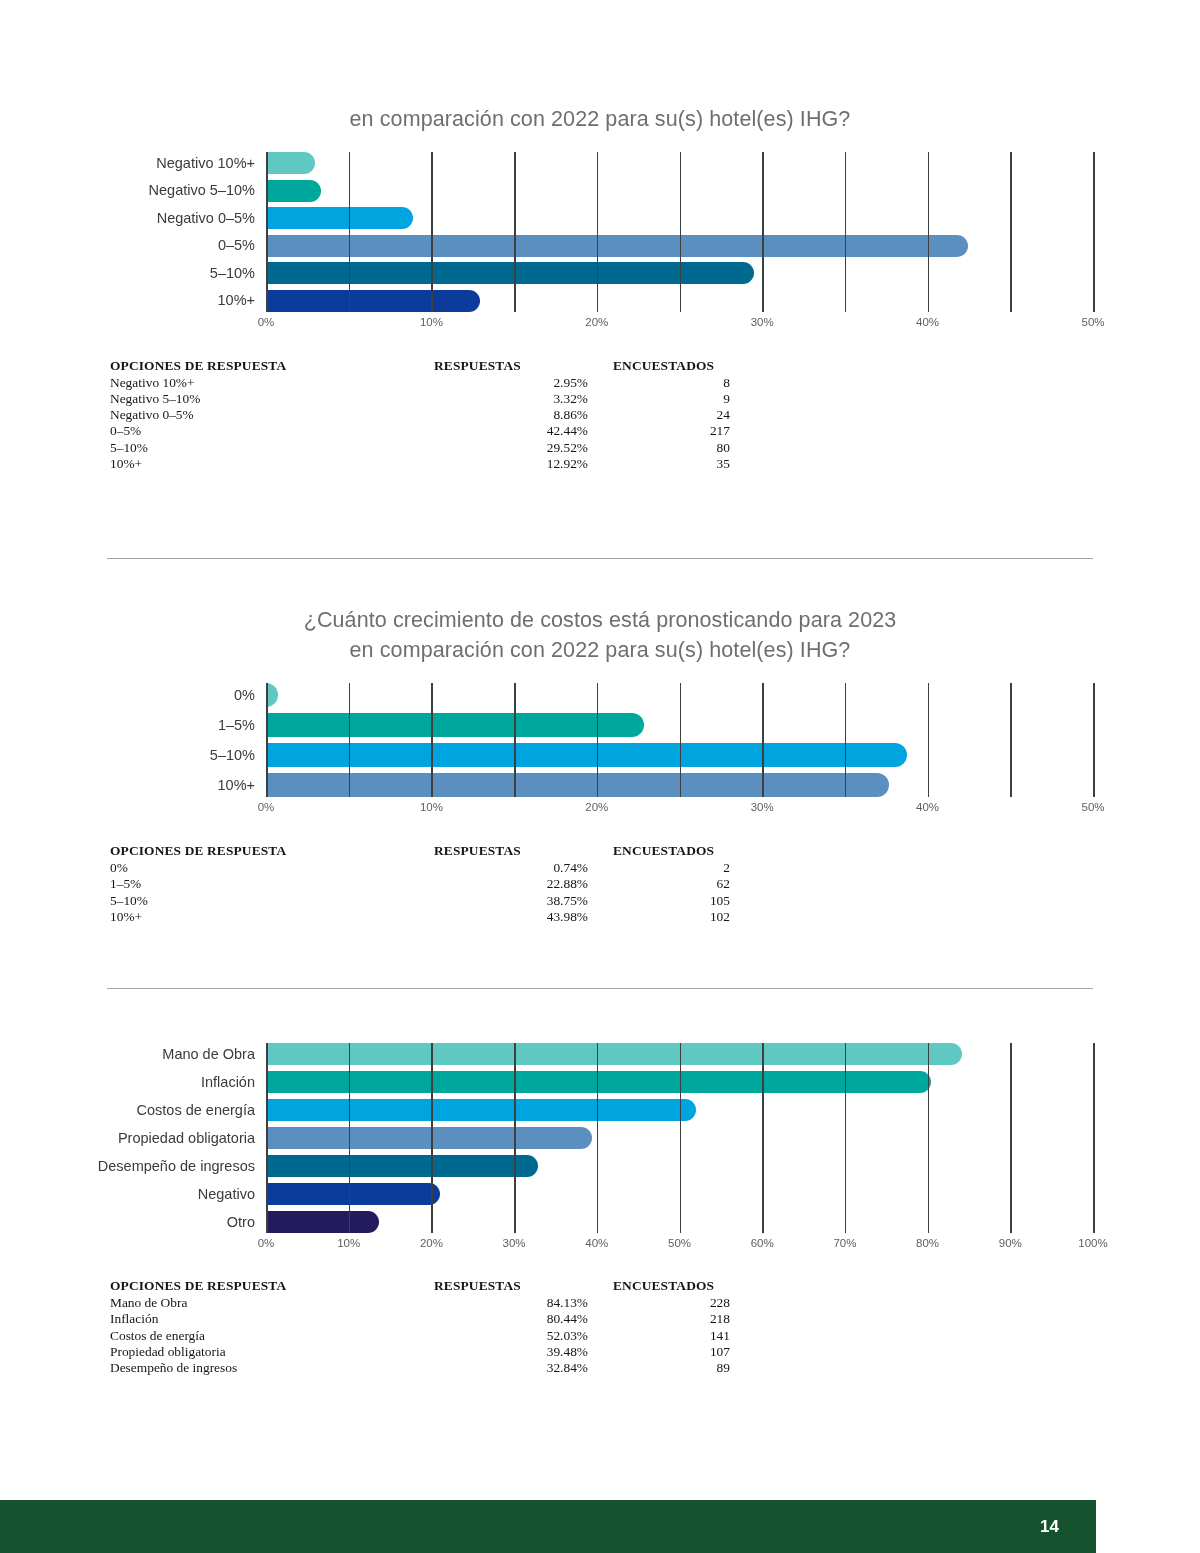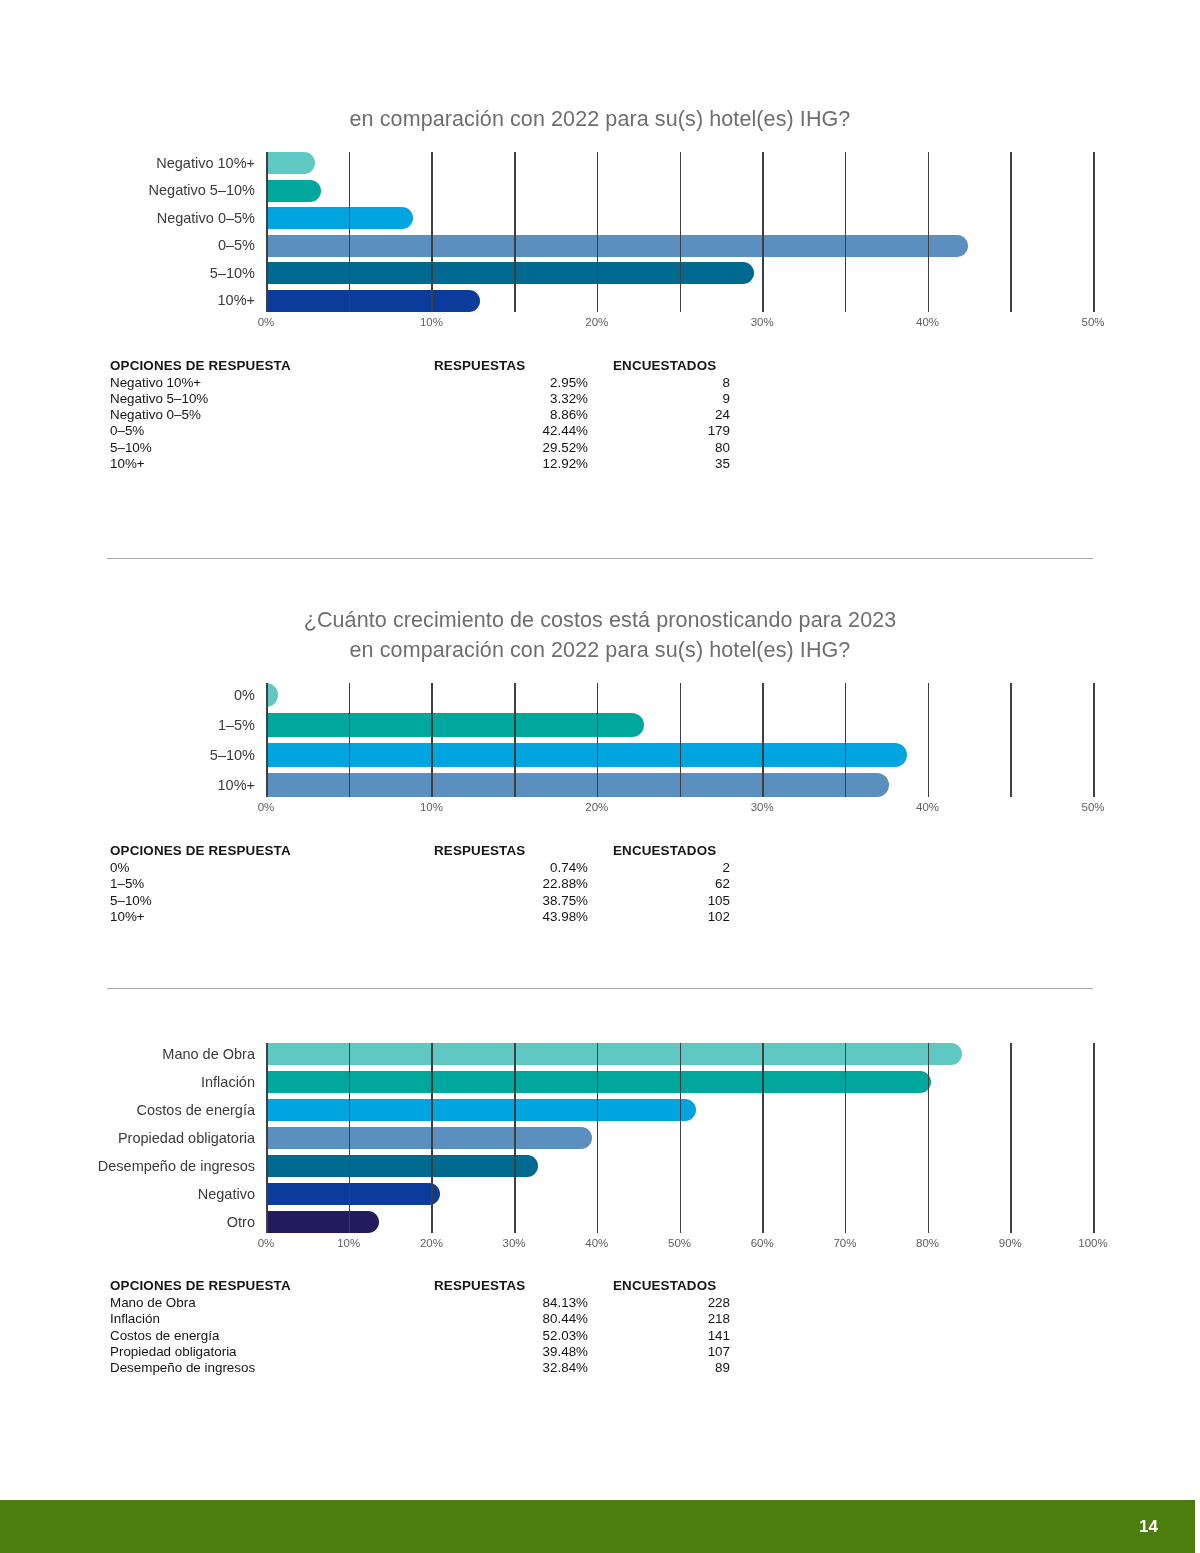--- a/index.html
+++ b/index.html
@@ -97,20 +97,21 @@
   .data-table {
     position: relative;
     margin-left: 110px;
     width: 620px;
     font-size: 13.4px;
     color: #151515;
   }
   .data-table .trow {
     display: flex;
     line-height: 16.2px;
+    font-family: Liberation Serif, serif;
   }
   .data-table .thead {
     font-weight: bold;
     letter-spacing: 0.15px;
     padding-bottom: 1px;
   }
   .col-opt   { width: 318px; text-align: left; }
   .col-resp  { width: 185px; text-align: right; padding-right: 25px; }
   .col-enc   { width: 117px; text-align: right; }
   .thead .col-resp { text-align: left; padding-right: 0; padding-left: 6px; }
@@ -123,23 +124,23 @@
     width: 986px;
     height: 1px;
     background: #a6a6a6;
   }
 
   
   .footer-bar {
     position: absolute;
     left: 0;
     bottom: 0;
-    width: 1195px;
+    width: 1096px;
     height: 53px;
-    background: #4d7c0f;
+    background: #14532d;
   }
   .footer-page-no {
     position: absolute;
     right: 37px;
     top: 50%;
     transform: translateY(-50%);
     color: #ffffff;
     font-size: 17px;
     font-weight: bold;
   }
@@ -222,21 +223,21 @@
             <div class="col-enc">9</div>
           </div>
           <div class="trow">
             <div class="col-opt">Negativo 0–5%</div>
             <div class="col-resp">8.86%</div>
             <div class="col-enc">24</div>
           </div>
           <div class="trow">
             <div class="col-opt">0–5%</div>
             <div class="col-resp">42.44%</div>
-            <div class="col-enc">179</div>
+            <div class="col-enc">217</div>
           </div>
           <div class="trow">
             <div class="col-opt">5–10%</div>
             <div class="col-resp">29.52%</div>
             <div class="col-enc">80</div>
           </div>
           <div class="trow">
             <div class="col-opt">10%+</div>
             <div class="col-resp">12.92%</div>
             <div class="col-enc">35</div>

